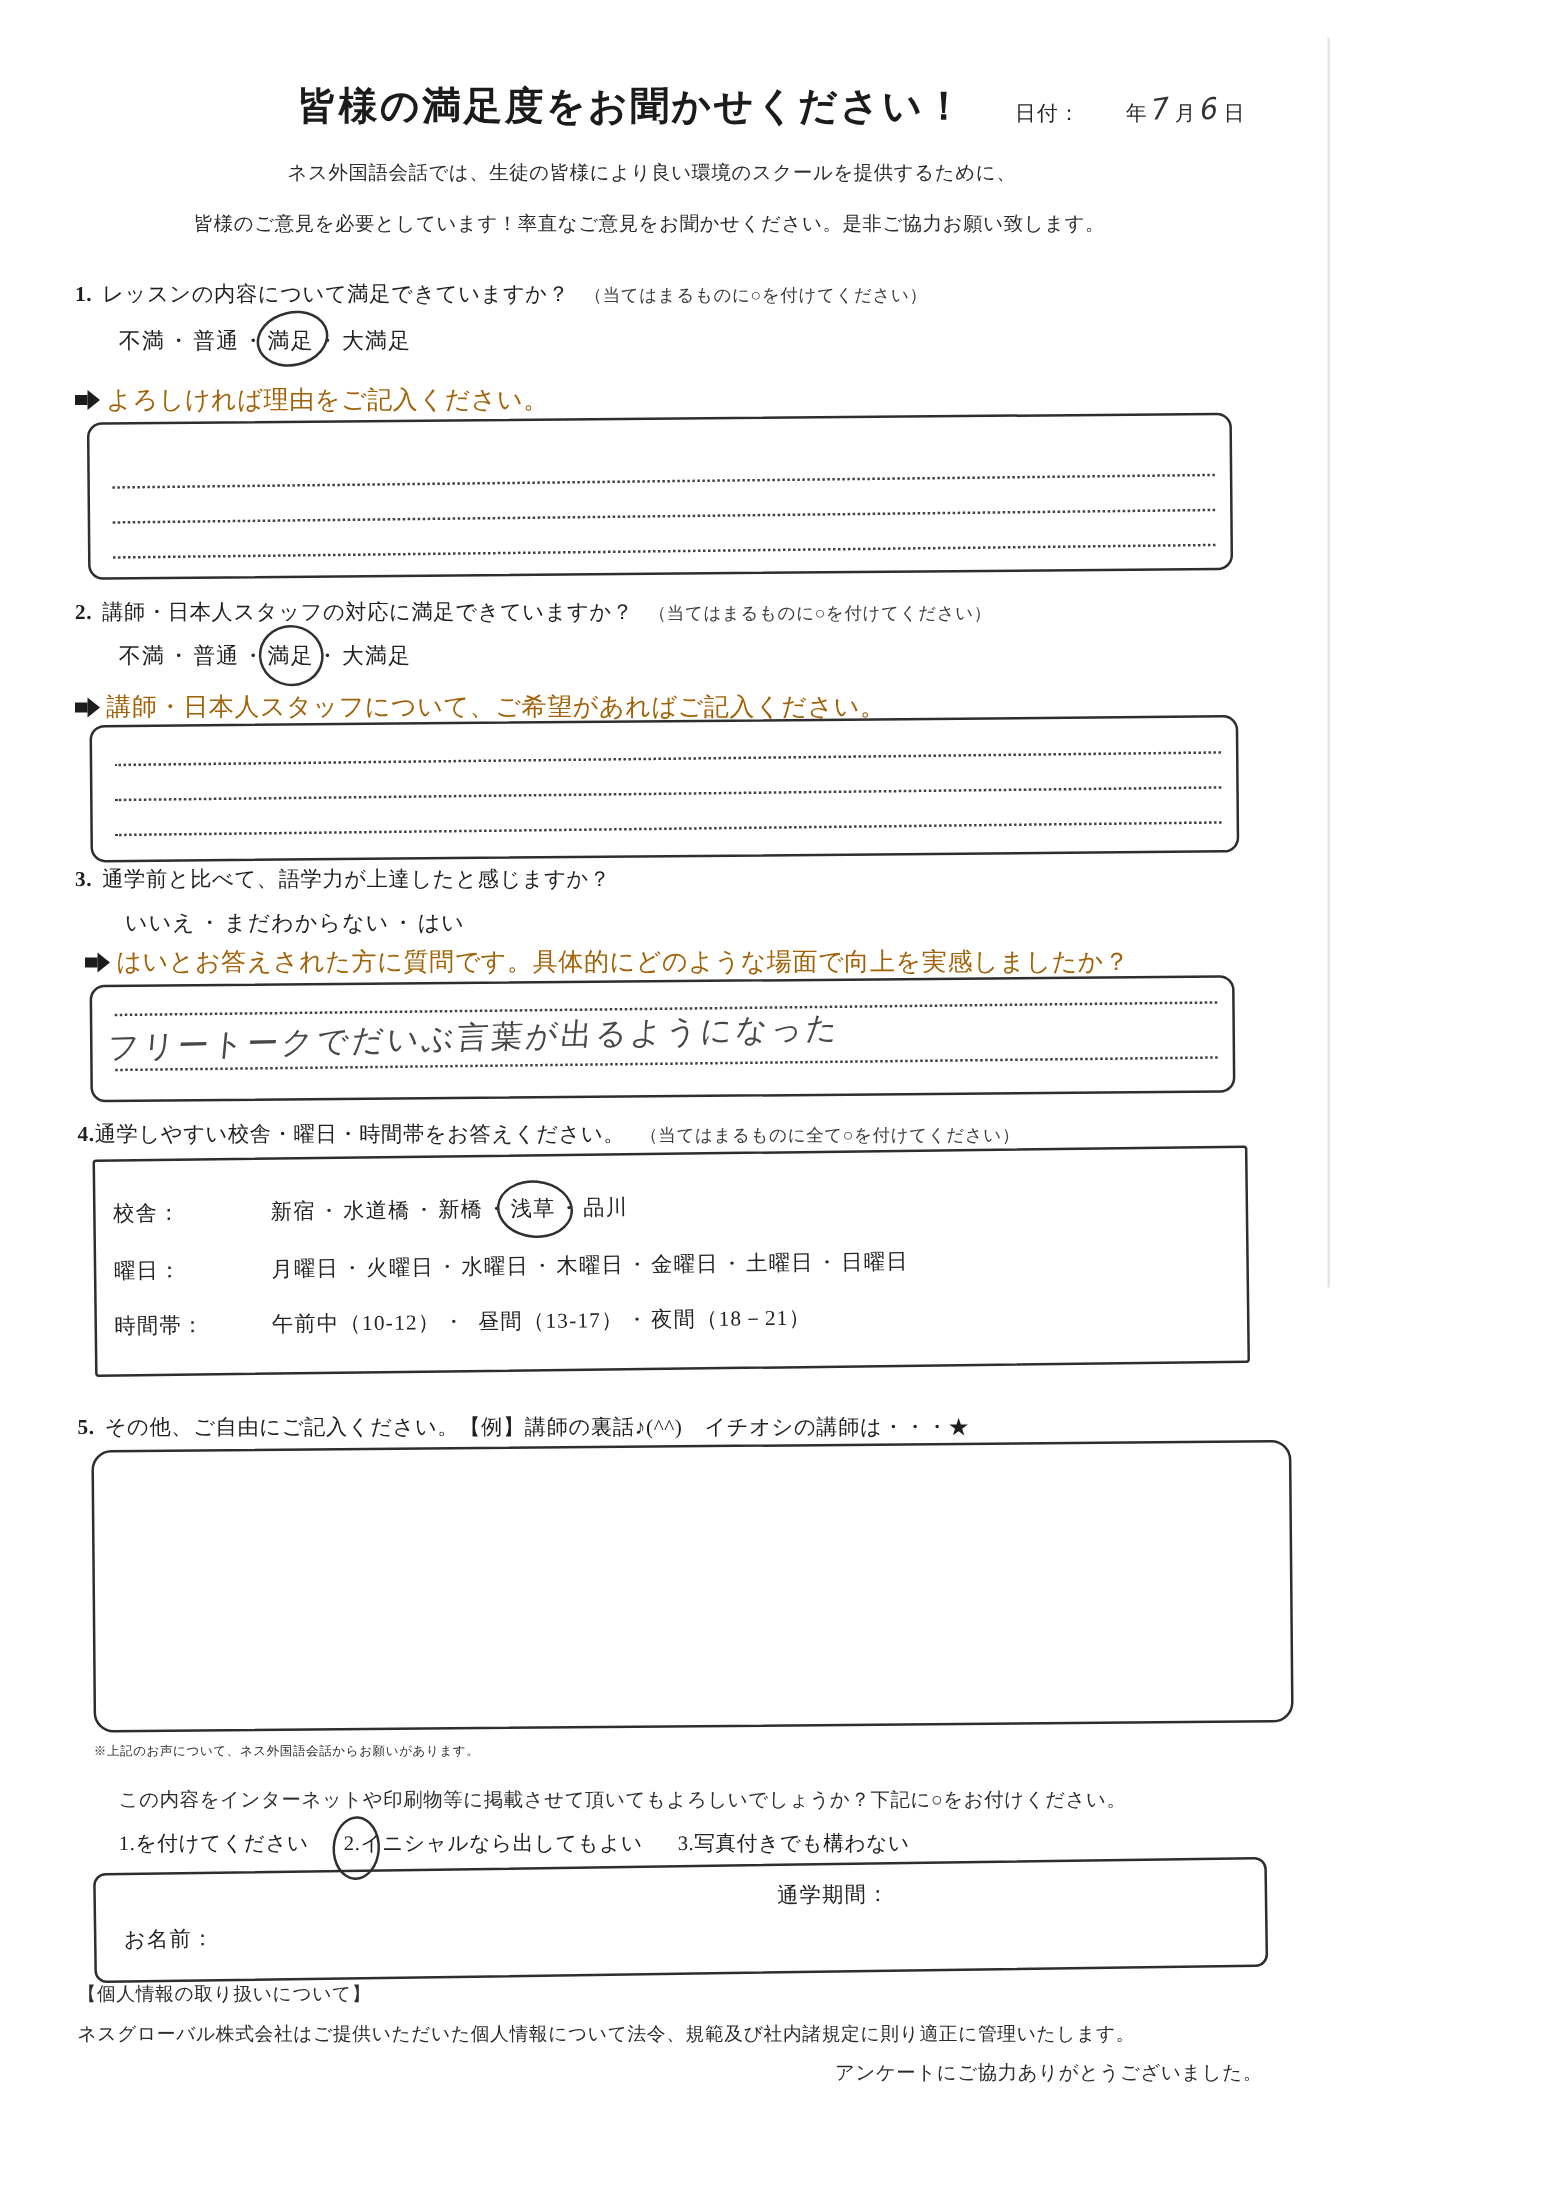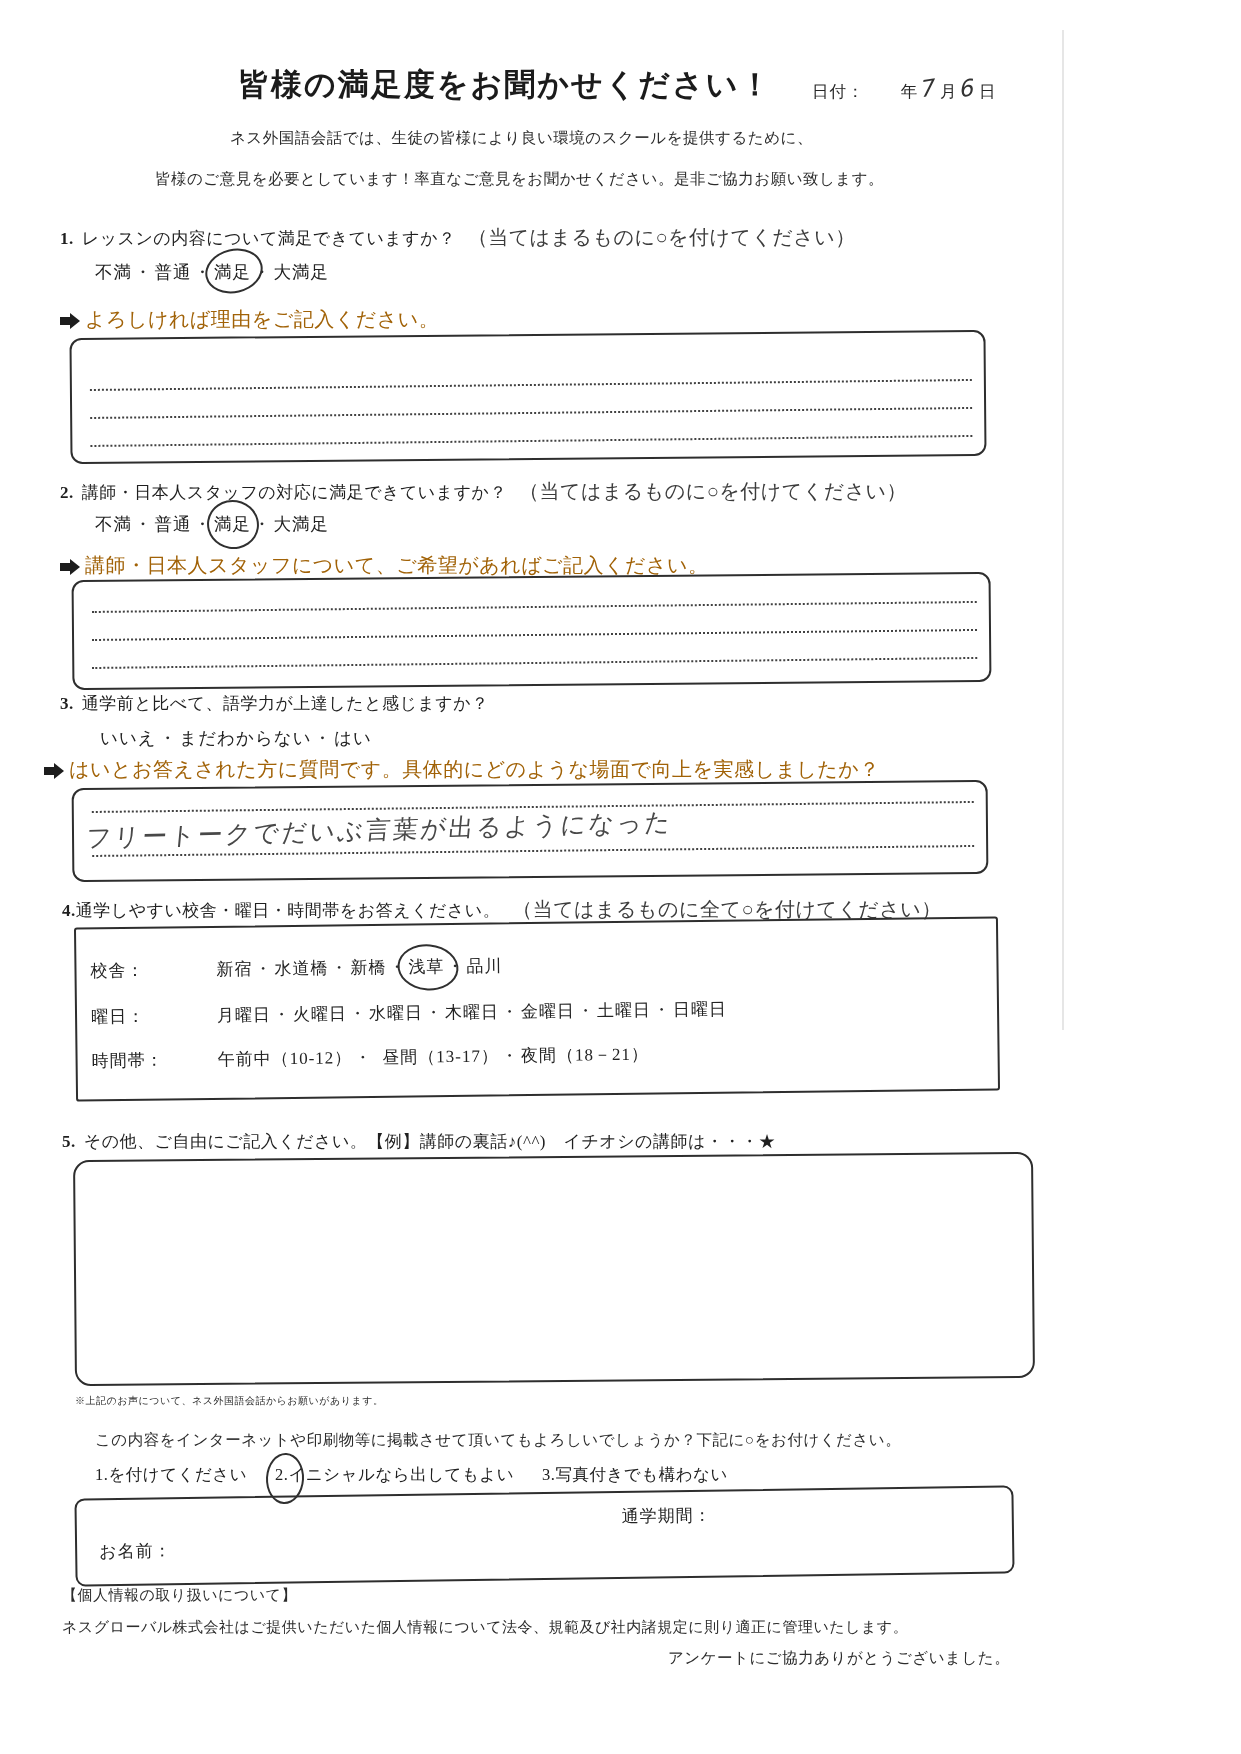--- a/index.html
+++ b/index.html
@@ -6,21 +6,21 @@
   body{
     width:1241px;height:1754px;position:relative;background:#ffffff;
     font-family:"Liberation Serif","DejaVu Serif",serif;color:#212121;
     overflow:hidden;
   }
   .abs{position:absolute;white-space:nowrap;}
   .title{font-size:31px;font-weight:bold;letter-spacing:2px;color:#1b1b1b;text-align:right;}
   .intro{font-size:15.5px;color:#2b2b2b;letter-spacing:0.5px;}
   .qline{font-size:17px;color:#1f1f1f;letter-spacing:0.5px;}
   .qno{font-weight:bold;margin-right:8px;}
-  .hint{font-size:20px;color:#3c3c3c;margin-left:12px;}
+  .hint{font-size:14px;color:#3c3c3c;margin-left:12px;}
   .opts{font-size:17.5px;letter-spacing:1px;color:#222;}
   .sep{margin:0 2px;color:#2a2a2a;}
   .followup{font-size:20px;color:#a16207;letter-spacing:0.5px;}
   .inputbox{
     position:absolute;border:2px solid #2e2e2e;background:transparent;
   }
   .dots{position:absolute;left:18px;right:12px;height:0;border-bottom:2px dotted #414141;transform:rotate(-0.15deg);}
   .datefield{font-size:16.5px;color:#262626;letter-spacing:1px;}
   .hand{
     font-family:"DejaVu Sans",sans-serif;font-style:italic;color:#333;
@@ -92,21 +92,21 @@
   <div class="dots" style="top:56px;"></div>
   <div class="dots" style="top:84px;"></div>
 </div>
 
 <div class="abs qline" style="left:60px;top:692px;">
   <span class="qno">3.</span><span>通学前と比べて、語学力が上達したと感じますか？</span>
 </div>
 <div class="abs opts" style="left:100px;top:726px;">
   <span>いいえ</span><span class="sep">・</span><span>まだわからない</span><span class="sep">・</span><span>はい</span>
 </div>
-<div class="abs followup" style="left:44px;top:756px;">
+<div class="abs followup" style="left:68px;top:756px;">
   <span class="arrow-icon"><span class="stem"></span><span class="head"></span></span><span>はいとお答えされた方に質問です。具体的にどのような場面で向上を実感しましたか？</span>
 </div>
 <div class="inputbox" style="left:72px;top:784px;width:912px;height:90px;border-radius:12px;transform:rotate(-0.5deg);">
   <div class="dots" style="top:20px;"></div>
   <div class="dots" style="top:64px;"></div>
   <div class="handwriting" style="left:12px;top:26px;">フリートークでだいぶ言葉が出るようになった</div>
 </div>
 
 <div class="abs qline" style="left:62px;top:896px;text-align:right;">
   <span style="font-weight:bold;">4.</span><span>通学しやすい校舎・曜日・時間帯をお答えください。</span><span class="hint">（当てはまるものに全て○を付けてください）</span>

